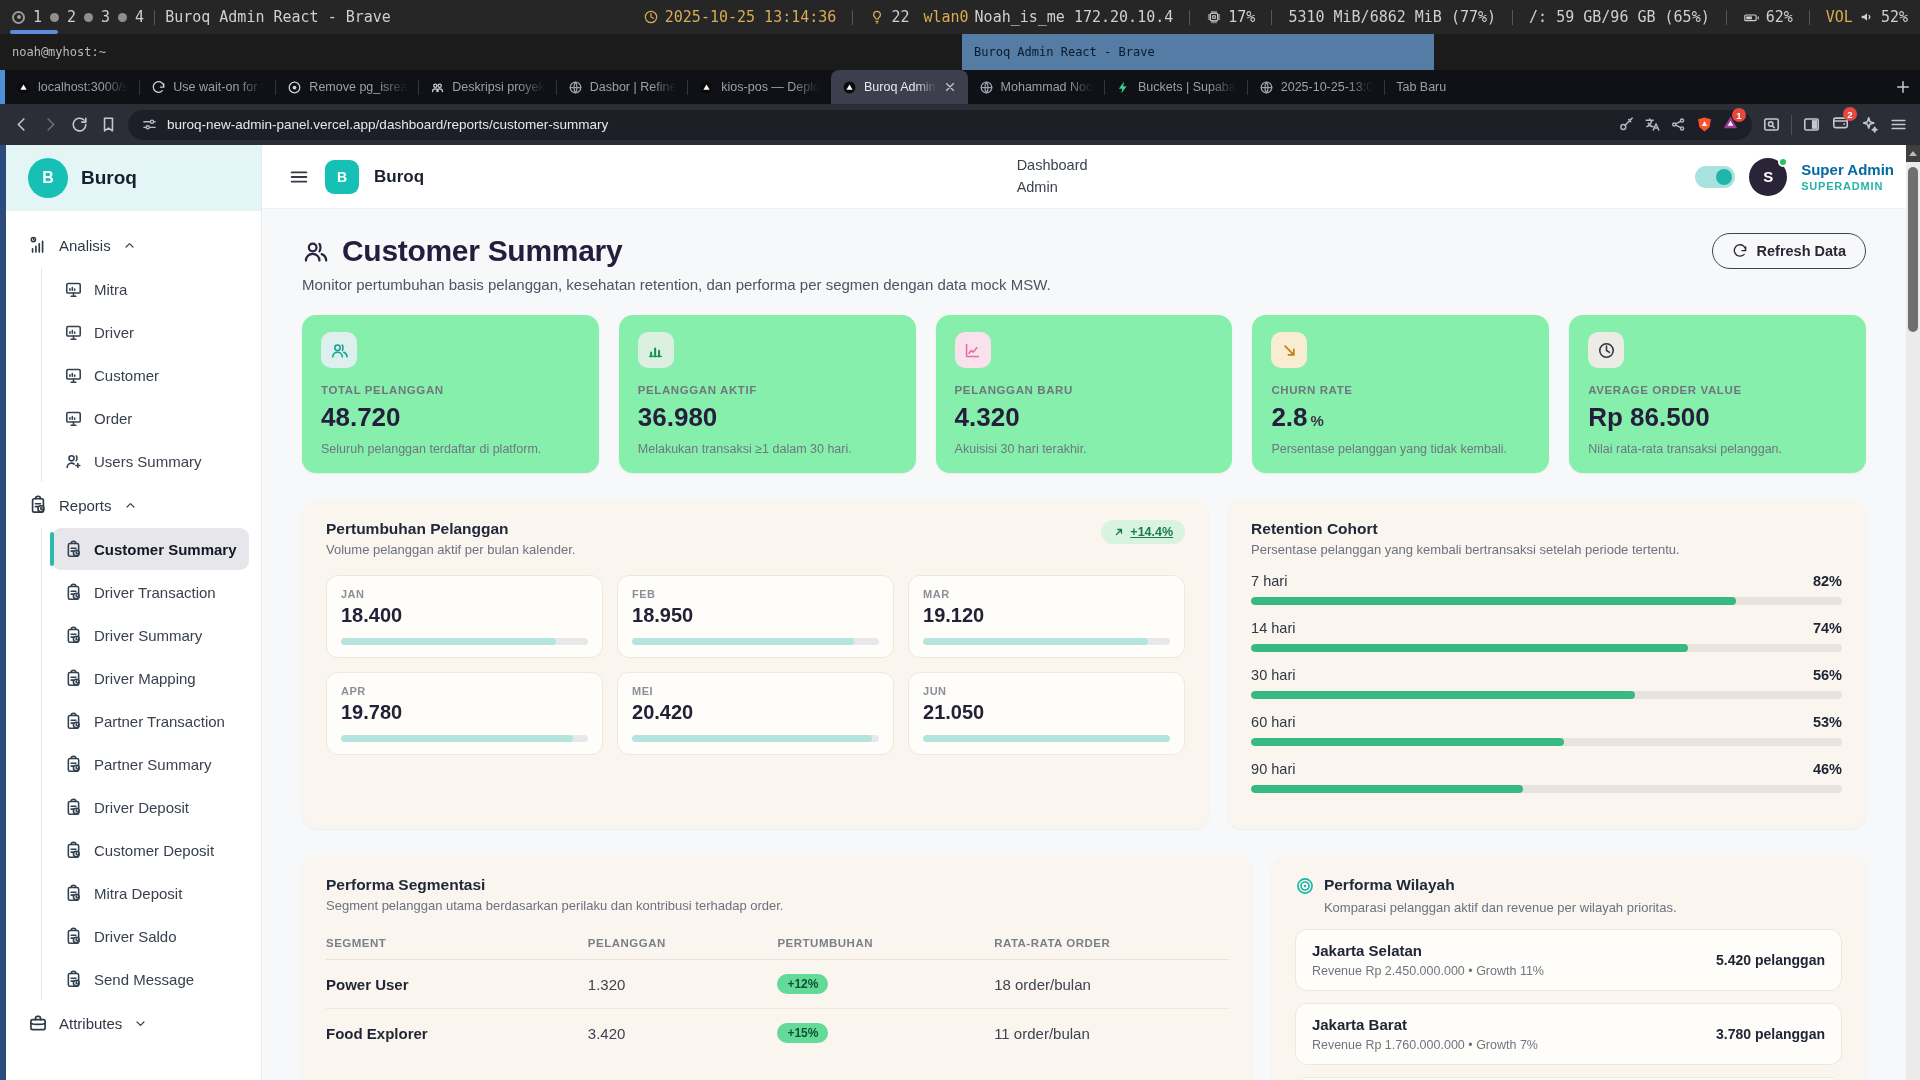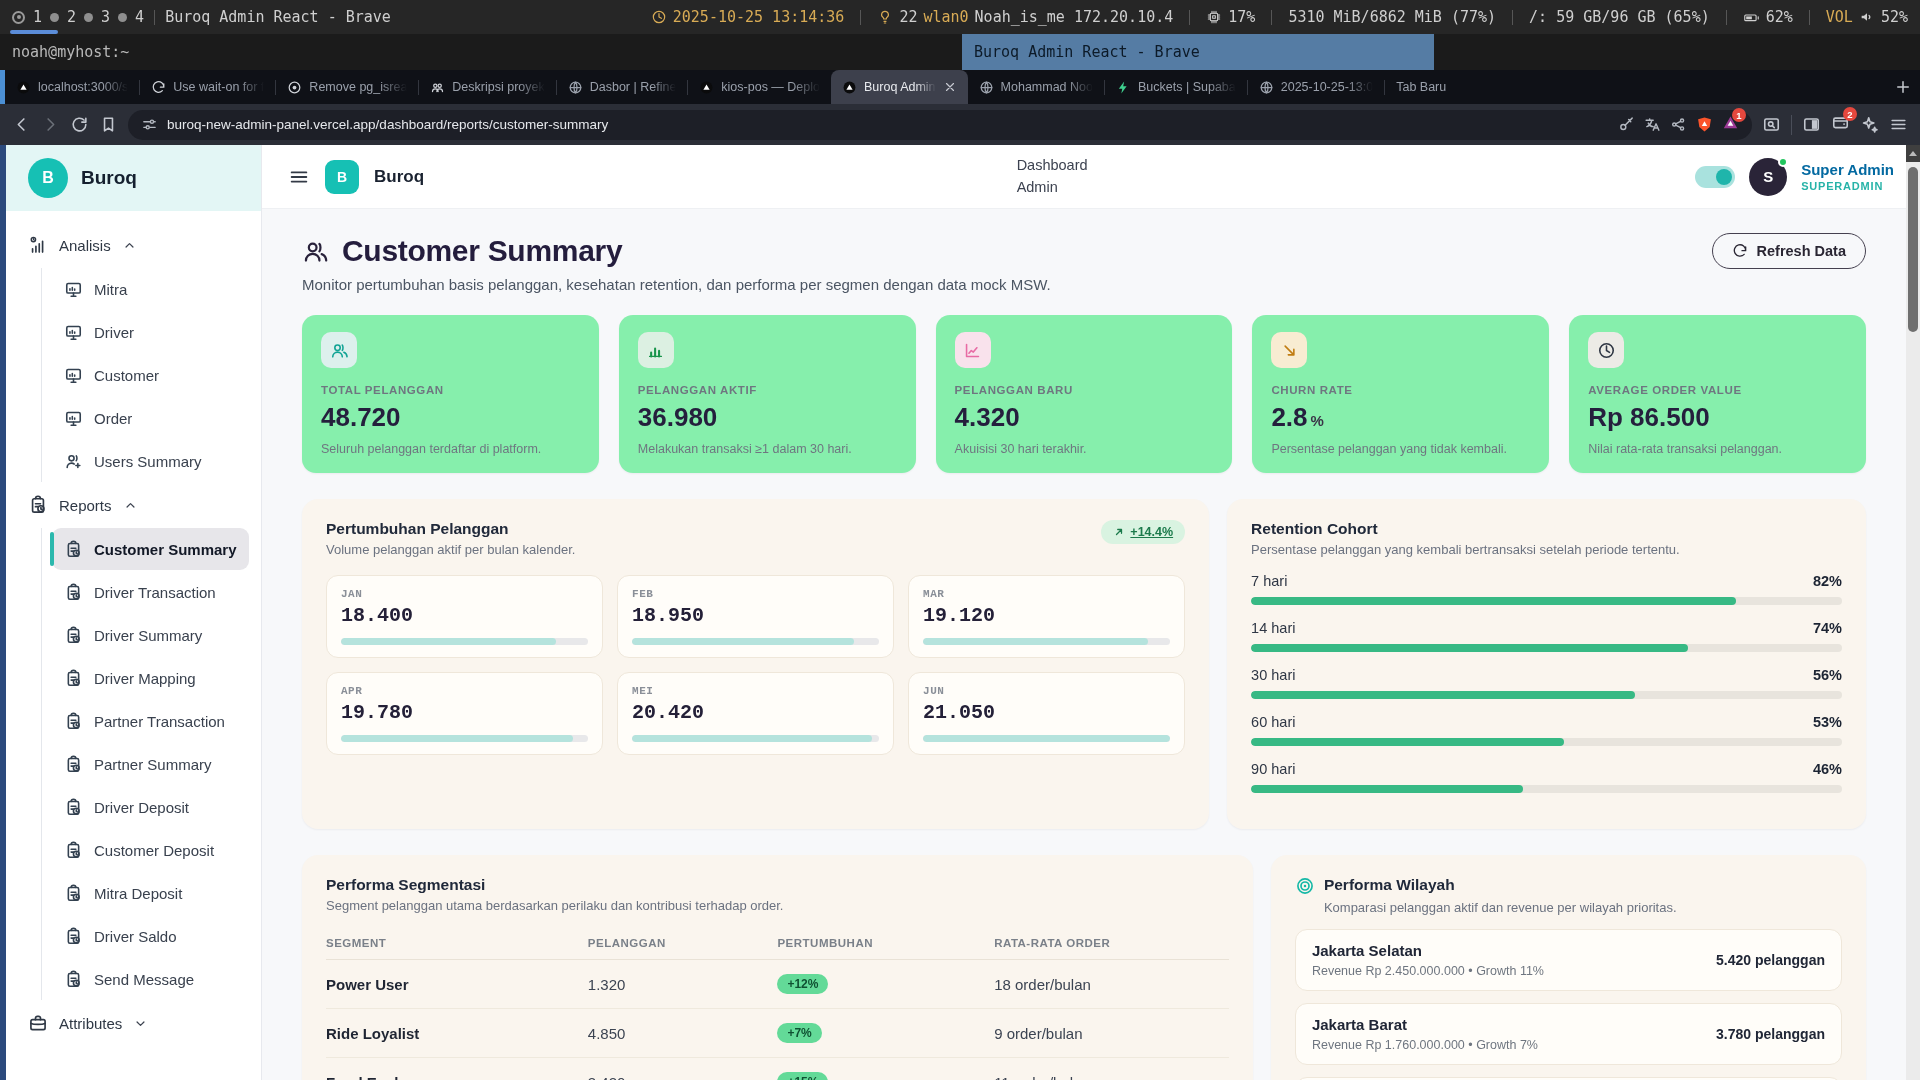--- a/index.html
+++ b/index.html
@@ -15,21 +15,21 @@
   .ws-ring { width:13px; height:13px; border:2px solid #9a9a9a; border-radius:50%; position:relative; }
   .ws-ring::after { content:""; position:absolute; inset:2.5px; background:#9a9a9a; border-radius:50%; }
   .ws-dot { width:9px; height:9px; background:#8f8f8f; border-radius:50%; }
   .sys-sep { width:1px; height:15px; background:#565656; margin:0 10px; flex:none; }
   .sysbar .right { margin-left:auto; display:flex; align-items:center; gap:6px; }
   .gold { color:#d8ab55; }
   .ws-underline { position:absolute; left:10px; top:30px; width:48px; height:4px; background:#5b8dd9; border-radius:2px; }
   .seg { display:flex; align-items:center; gap:6px; white-space:nowrap; }
 
   
-  .taskbar { position:relative; height:36px; background:#1b1b1b; color:#b9b9b9; font-size:15px; display:flex; }
+  .taskbar { position:relative; height:36px; background:#1b1b1b; color:#b9b9b9; font-size:12px; display:flex; }
   .task-item { padding:0 12px; height:100%; display:flex; align-items:center; }
   .task-active { position:absolute; left:962px; width:472px; height:100%; background:#557ca4; color:#0c1a28; display:flex; align-items:center; padding:0 12px; }
 
   
   .tabstrip { height:34px; background:#0f1117; display:flex; align-items:center; padding-right:8px; }
   .tabstrip-accent { width:5px; height:100%; background:#4b8fd4; flex:none; }
   .tab { height:100%; display:flex; align-items:center; gap:7px; padding:0 11px; color:#9aa0ab; font-size:12.5px; flex:none; }
   .tab.active { background:#3d404c; color:#e8eaee; border-radius:8px 8px 0 0; }
   .tab-title { max-width:101px; overflow:hidden; white-space:nowrap; -webkit-mask-image:linear-gradient(90deg,#000 72%,transparent); mask-image:linear-gradient(90deg,#000 72%,transparent); }
   .tabsep { width:1px; height:15px; background:#33363f; flex:none; }
@@ -109,21 +109,21 @@
 
   .row2 { margin-top:26px; display:grid; grid-template-columns:58% 1fr; gap:18px; }
   .row3 { margin-top:26px; display:grid; grid-template-columns:60.8% 1fr; gap:18px; }
   .panel { background:#faf5ee; border-radius:16px; padding:21px 24px; box-shadow:0 1px 2px rgba(16,24,40,.05); }
   .panel-head { display:flex; align-items:flex-start; }
   .panel-title { font-size:15.5px; font-weight:bold; color:#20293a; }
   .panel-sub { margin-top:4px; font-size:13px; color:#6b7280; }
   .growth-badge { margin-left:auto; display:flex; align-items:center; gap:5px; background:#d9f3e1; color:#1b7a4b; border-radius:999px; padding:5px 12px; font-size:12.5px; font-weight:bold;text-decoration:underline; }
   .growth-badge svg { width:12px; height:12px; stroke-width:2.6; }
   .months { margin-top:18px; display:grid; grid-template-columns:repeat(3,1fr); gap:14px; }
-  .month-card { background:#fffdf9; border:1px solid #efe7da; border-radius:12px; padding:12px 14px;font-family:Liberation Mono, monospace; }
+  .month-card { background:#fffdf9; border:1px solid #efe7da; border-radius:12px; padding:12px 14px; }
   .m-label { font-size:11px; font-weight:600; color:#8a8f98; letter-spacing:.5px; }
   .m-value { margin:4px 0 11px; font-size:20px; font-weight:800; color:#242038; }
   .m-bar { height:7px; border-radius:4px; background:#e8e8ea; overflow:hidden; }
   .m-fill { height:100%; border-radius:4px; background:#b5e3dd; }
 
   .ret-rows { margin-top:16px; }
   .ret-row { margin-bottom:15px; }
   .ret-top { display:flex; justify-content:space-between; font-size:14.5px; color:#2f3745; }
   .ret-top b { color:#1c2433; }
   .ret-bar { margin-top:8px; height:8px; border-radius:5px; background:#e8e4dd; overflow:hidden; }
@@ -346,21 +346,21 @@
           </svg>
           <span>2025-10-25 13:14:36</span>
         </span>
       <span class="sys-sep"></span>
       <span class="seg">
           <svg class="ic gold" width="16" height="16">
             <use href="#i-bulb"></use>
           </svg>
           <span>22</span>
         </span>
-      <span class="seg" style="">
+      <span class="seg" style="margin-left:8px">
           <span class="gold">wlan0</span>
           <span>Noah_is_me 172.20.10.4</span>
         </span>
       <span class="sys-sep"></span>
       <span class="seg">
           <svg class="ic" width="16" height="16">
             <use href="#i-cpu"></use>
           </svg>
           <span>17%</span>
         </span>
@@ -889,26 +889,20 @@
                 <span>PERTUMBUHAN</span>
                 <span>RATA-RATA ORDER</span>
               </div>
               <div class="seg-row">
                 <span class="seg-name">Power User</span>
                 <span class="seg-cust">1.320</span>
                 <span><span class="seg-badge">+12%</span></span>
                 <span class="seg-avg">18 order/bulan</span>
               </div>
               <div class="seg-row">
-                <span class="seg-name">Ride Loyalist</span>
-                <span class="seg-cust">4.850</span>
-                <span><span class="seg-badge">+7%</span></span>
-                <span class="seg-avg">9 order/bulan</span>
-              </div>
-              <div class="seg-row">
                 <span class="seg-name">Food Explorer</span>
                 <span class="seg-cust">3.420</span>
                 <span><span class="seg-badge">+15%</span></span>
                 <span class="seg-avg">11 order/bulan</span>
               </div>
 
             </div>
           </div>
 
           <div class="panel">

